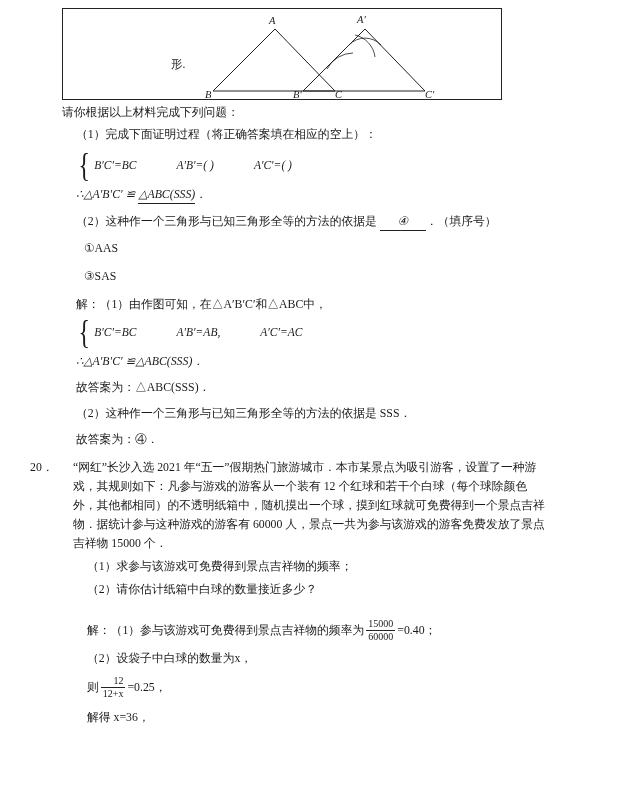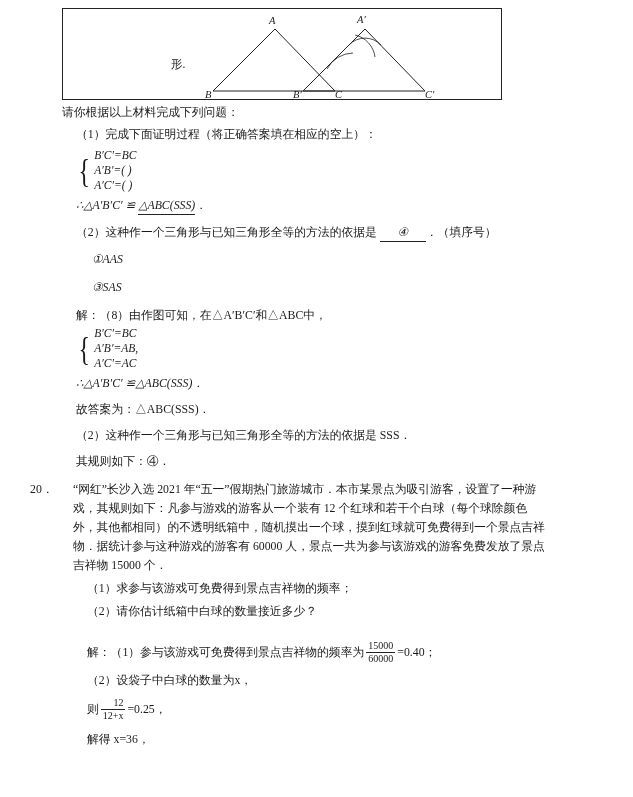--- a/index.html
+++ b/index.html
@@ -72,36 +72,37 @@
   .brace {
     font-size: 34px;
     line-height: 34px;
     font-family: "Liberation Serif", serif;
     margin-right: 2px;
     transform: scaleX(0.7);
     display: inline-block;
   }
   .brace-lines {
     display: flex;
-    flex-direction: column;
+    flex-direction: row;
     justify-content: center;
     font-size: 11.5px;
     line-height: 15px;
+    gap: 40px;
   }
 
   .blank-underline {
     display: inline-block;
     min-width: 54px;
     border-bottom: 1px solid #222;
     text-align: center;
     font-style: italic;
   }
   .blank-underline.short { min-width: 46px; }
 
-  .opt { padding-left: 76px; font-size: 11.8px; line-height: 17px; margin: 0 0 11px 16px; font-style: italic; }
+  .opt { padding-left: 76px; font-size: 11.8px; line-height: 17px; margin: 0 0 11px 8px; }
 
   
   .problem {
     position: relative;
     padding-left: 73px;
     font-size: 11.8px;
     line-height: 19px;
     margin-top: 10px;
   }
   .problem .pnum {
@@ -169,35 +170,35 @@
       </span>
     </div>
 
     <p class="line indent small-gap"><span class="ital">∴△A′B′C′ ≌</span> <span class="blank-underline">△ABC(SSS)</span><span>．</span></p>
 
     <p class="line indent small-gap"><span>（2）这种作一个三角形与已知三角形全等的方法的依据是</span> <span class="blank-underline short">④</span><span>．（填序号）</span></p>
 
     <p class="opt">①AAS</p>
     <p class="opt">③SAS</p>
 
-    <p class="line indent tight">解：（8）由作图可知，在△A′B′C′和△ABC中，</p>
+    <p class="line indent tight">解：（1）由作图可知，在△A′B′C′和△ABC中，</p>
 
     <div class="brace-group">
       <span class="brace">{</span>
       <span class="brace-lines">
         <span class="ital">B′C′=BC</span>
         <span class="ital">A′B′=AB,</span>
         <span class="ital">A′C′=AC</span>
       </span>
     </div>
 
     <p class="line indent ital small-gap">∴△A′B′C′ ≌△ABC(SSS)．</p>
     <p class="line indent small-gap">故答案为：△ABC(SSS)．</p>
     <p class="line indent small-gap">（2）这种作一个三角形与已知三角形全等的方法的依据是 SSS．</p>
-    <p class="line indent small-gap">其规则如下：④．</p>
+    <p class="line indent small-gap">故答案为：④．</p>
 
     <div class="problem">
       <span class="pnum">20．</span>
       <p>“网红”长沙入选 2021 年“五一”假期热门旅游城市．本市某景点为吸引游客，设置了一种游戏，其规则如下：凡参与游戏的游客从一个装有 12 个红球和若干个白球（每个球除颜色外，其他都相同）的不透明纸箱中，随机摸出一个球，摸到红球就可免费得到一个景点吉祥物．据统计参与这种游戏的游客有 60000 人，景点一共为参与该游戏的游客免费发放了景点吉祥物 15000 个．</p>
       <p style="padding-left:14px;">（1）求参与该游戏可免费得到景点吉祥物的频率；</p>
       <p style="padding-left:14px;">（2）请你估计纸箱中白球的数量接近多少？</p>
       <p style="padding-left:14px;margin-top:20px;">
         <span>解：（1）参与该游戏可免费得到景点吉祥物的频率为</span><span class="frac"><span class="num">15000</span><span class="den">60000</span></span><span>=0.40；</span>
       </p>
       <p style="padding-left:14px;margin-top:6px;">（2）设袋子中白球的数量为x，</p>

